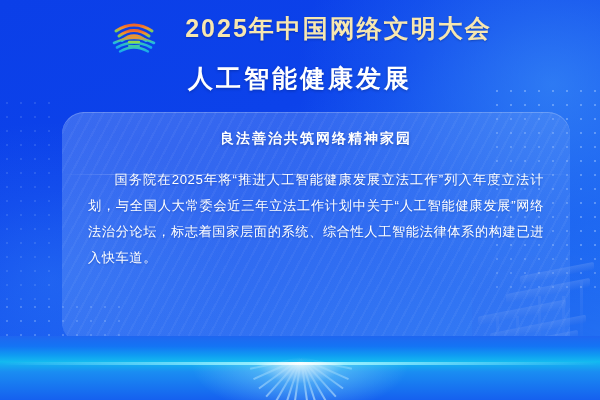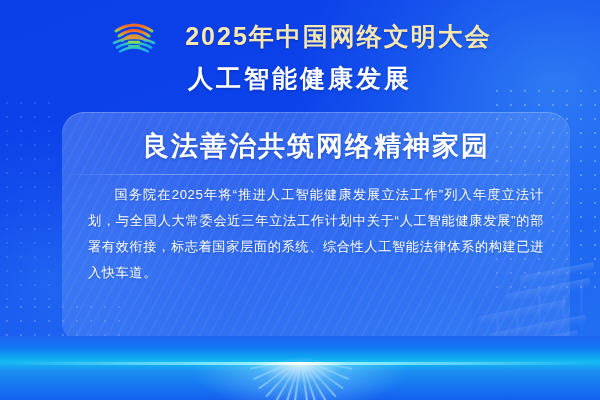--- a/index.html
+++ b/index.html
@@ -164,21 +164,20 @@
     height: 104px;
     display: flex;
     flex-direction: column;
     align-items: center;
     justify-content: flex-start;
     padding-top: 16px;
     box-sizing: border-box;
   }
   .title-row {
     display: flex;
-    align-items: center;
     gap: 25px;
   }
   .logo {
     width: 52px;
     height: 40px;
     flex: 0 0 auto;
   }
   .main-title {
     font-size: 25px;
     font-weight: bold;
@@ -214,21 +213,21 @@
   .card .sheen {
     position: absolute;
     inset: 0;
     background: repeating-linear-gradient(118deg, rgba(255,255,255,0.045) 0px, rgba(255,255,255,0.045) 2px, rgba(255,255,255,0) 2px, rgba(255,255,255,0) 9px);
     pointer-events: none;
   }
   .card-heading {
     position: relative;
     margin: 18px 0 0 0;
     text-align: center;
-    font-size: 27px;
+    font-size: 14px;
     font-weight: bold;
     color: #ffffff;
     letter-spacing: 2px;
     line-height: 1.2;
     text-shadow: 0 1px 3px rgba(10,45,130,0.45);
   }
   .card-rule {
     position: absolute;
     left: 0;
     right: 0;
@@ -356,21 +355,21 @@
       </span>
       <span class="main-title">2025年中国网络文明大会</span>
     </div>
     <div class="sub-title">人工智能健康发展</div>
   </div>
 
   <div class="card">
     <div class="sheen"></div>
     <div class="card-heading">良法善治共筑网络精神家园</div>
     <div class="card-rule"></div>
-    <div class="card-body">国务院在2025年将“推进人工智能健康发展立法工作”列入年度立法计划，与全国人大常委会近三年立法工作计划中关于“人工智能健康发展”的部署有效衔接，标志着国家层面的系统、综合性人工智能法律体系的构建已进入快车道。</div>
+    <div class="card-body">国务院在2025年将“推进人工智能健康发展立法工作”列入年度立法计划，与全国人大常委会近三年立法工作计划中关于“人工智能健康发展”网络法治分论坛，标志着国家层面的系统、综合性人工智能法律体系的构建已进入快车道。</div>
   </div>
 
   <div class="watermark">
     <div class="wm-row">
       <span class="wm-seal">法治</span>
       <span class="wm-text">法治网</span>
     </div>
     <div class="wm-url">www.legaldaily.com.cn</div>
   </div>
 

